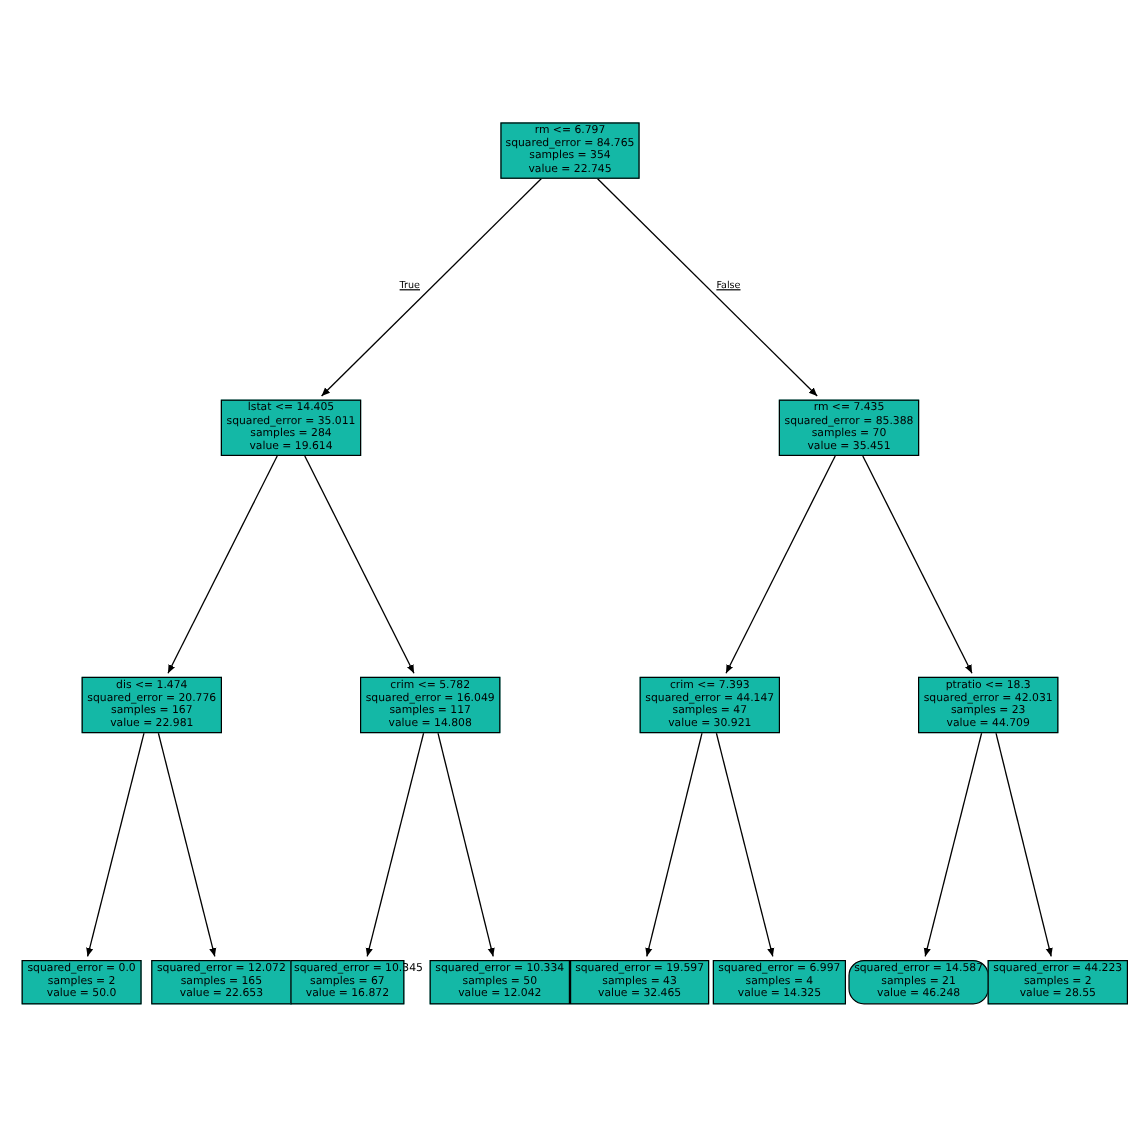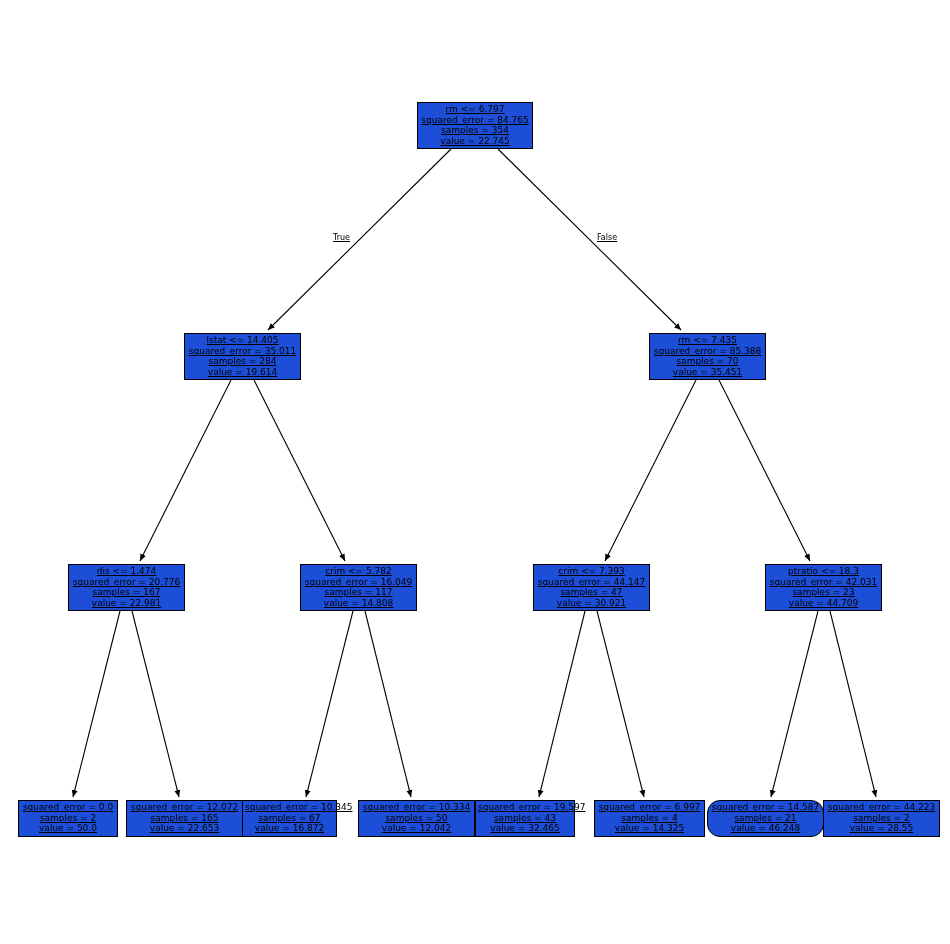--- a/index.html
+++ b/index.html
@@ -1,21 +1,21 @@
 <!DOCTYPE html>
 <html><head>
 <meta charset="utf-8">
 <style>
   html, body { margin:0; padding:0; background:#ffffff; }
   body { width:950px; height:944px; position:relative; overflow:hidden;
          font-family:"DejaVu Sans", sans-serif; }
   #edges { position:absolute; left:0; top:0; width:950px; height:944px; }
   .node { position:absolute; box-sizing:border-box; border:1.2px solid #000;
-          background:#1d4ed8; font-size:9px; line-height:10.6px; text-align:center;
-          padding:1px 2px; color:#000; white-space:nowrap;text-decoration:underline; }
+          background:#14b8a6; font-size:9px; line-height:10.6px; text-align:center;
+          padding:1px 2px; color:#000; white-space:nowrap; }
   .node div { margin:0; }
   .edge-label { position:absolute; font-size:8px; color:#000;text-decoration:underline; }
 </style>
 </head>
 <body>
 
 <svg id="edges" xmlns="http://www.w3.org/2000/svg" width="950" height="944">
   <defs>
     <marker id="arrow" markerWidth="8" markerHeight="8" refX="7" refY="4" orient="auto" markerUnits="userSpaceOnUse">
       <path d="M0,1 L7,4 L0,7 Z" fill="#000"></path>
@@ -95,21 +95,21 @@
     <div class="node" style="left: 242px; top: 800px; width: 95px; height: 37px;">
       <div>squared_error = 10.345</div>
       <div>samples = 67</div>
       <div>value = 16.872</div>
     </div>
     <div class="node" style="left: 358px; top: 800px; width: 117px; height: 37px;">
       <div>squared_error = 10.334</div>
       <div>samples = 50</div>
       <div>value = 12.042</div>
     </div>
-    <div class="node" style="left: 475px; top: 800px; width: 100px; height: 37px;">
+    <div class="node" style="left: 475px; top: 800px; width: 116px; height: 37px;">
       <div>squared_error = 19.597</div>
       <div>samples = 43</div>
       <div>value = 32.465</div>
     </div>
     <div class="node" style="left: 594px; top: 800px; width: 111px; height: 37px;">
       <div>squared_error = 6.997</div>
       <div>samples = 4</div>
       <div>value = 14.325</div>
     </div>
     <div class="node" style="left: 707px; top: 800px; width: 117px; height: 37px; border-radius: 13px;">

